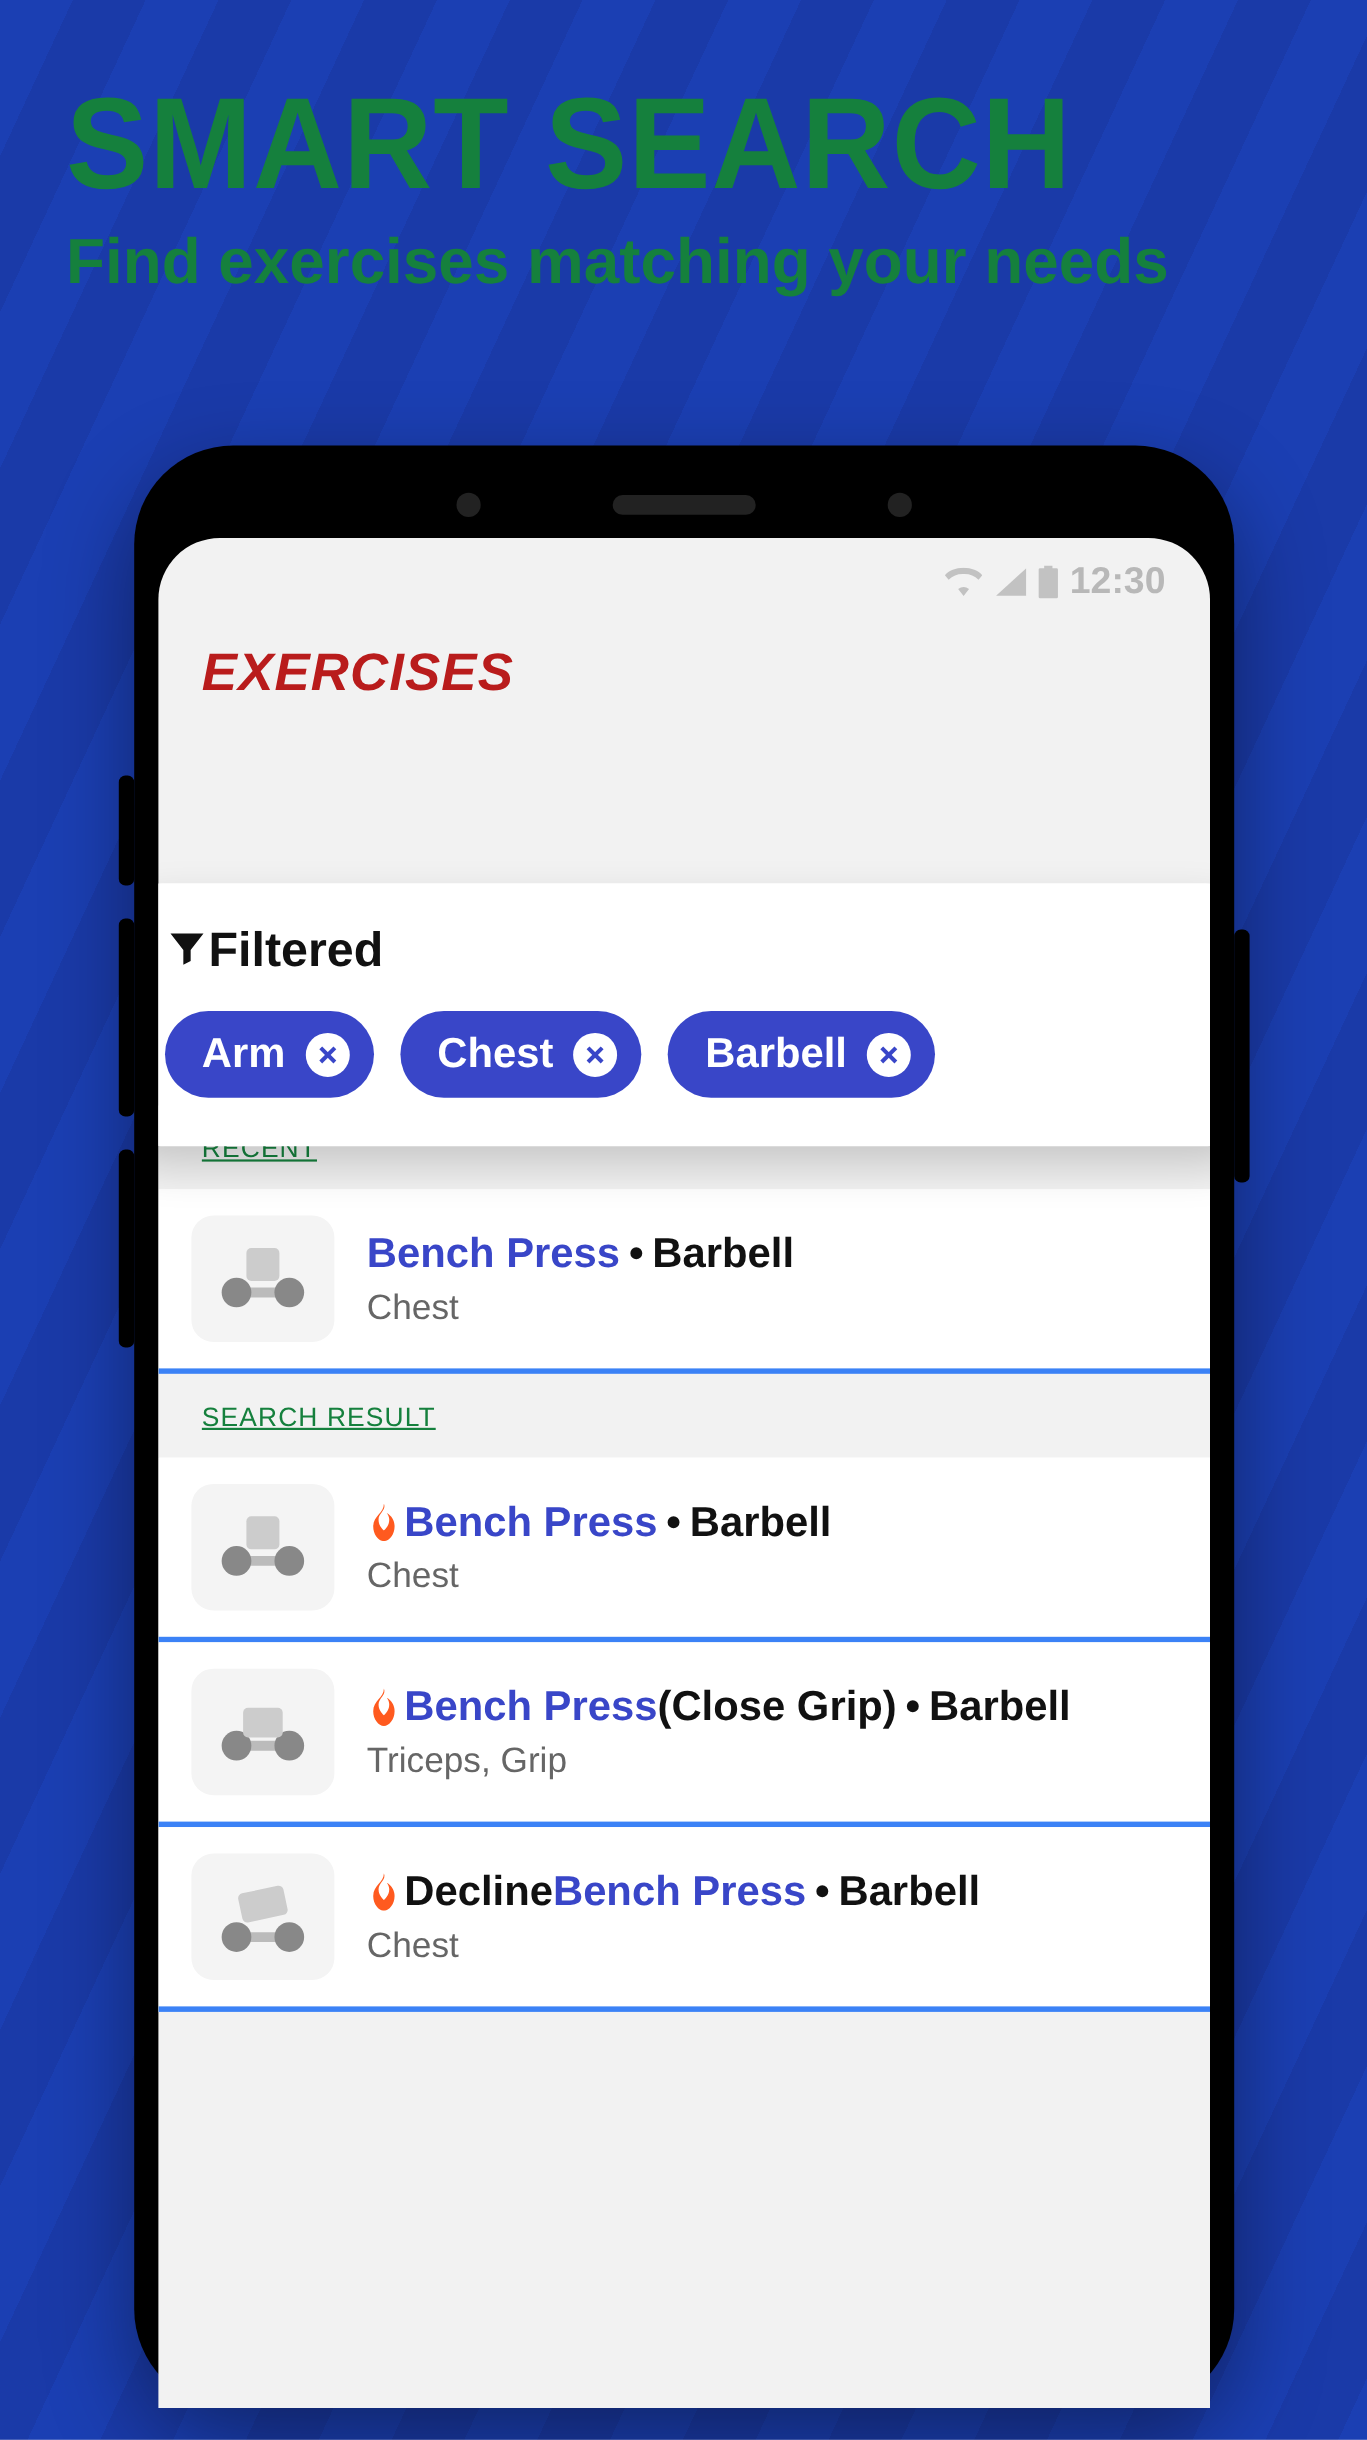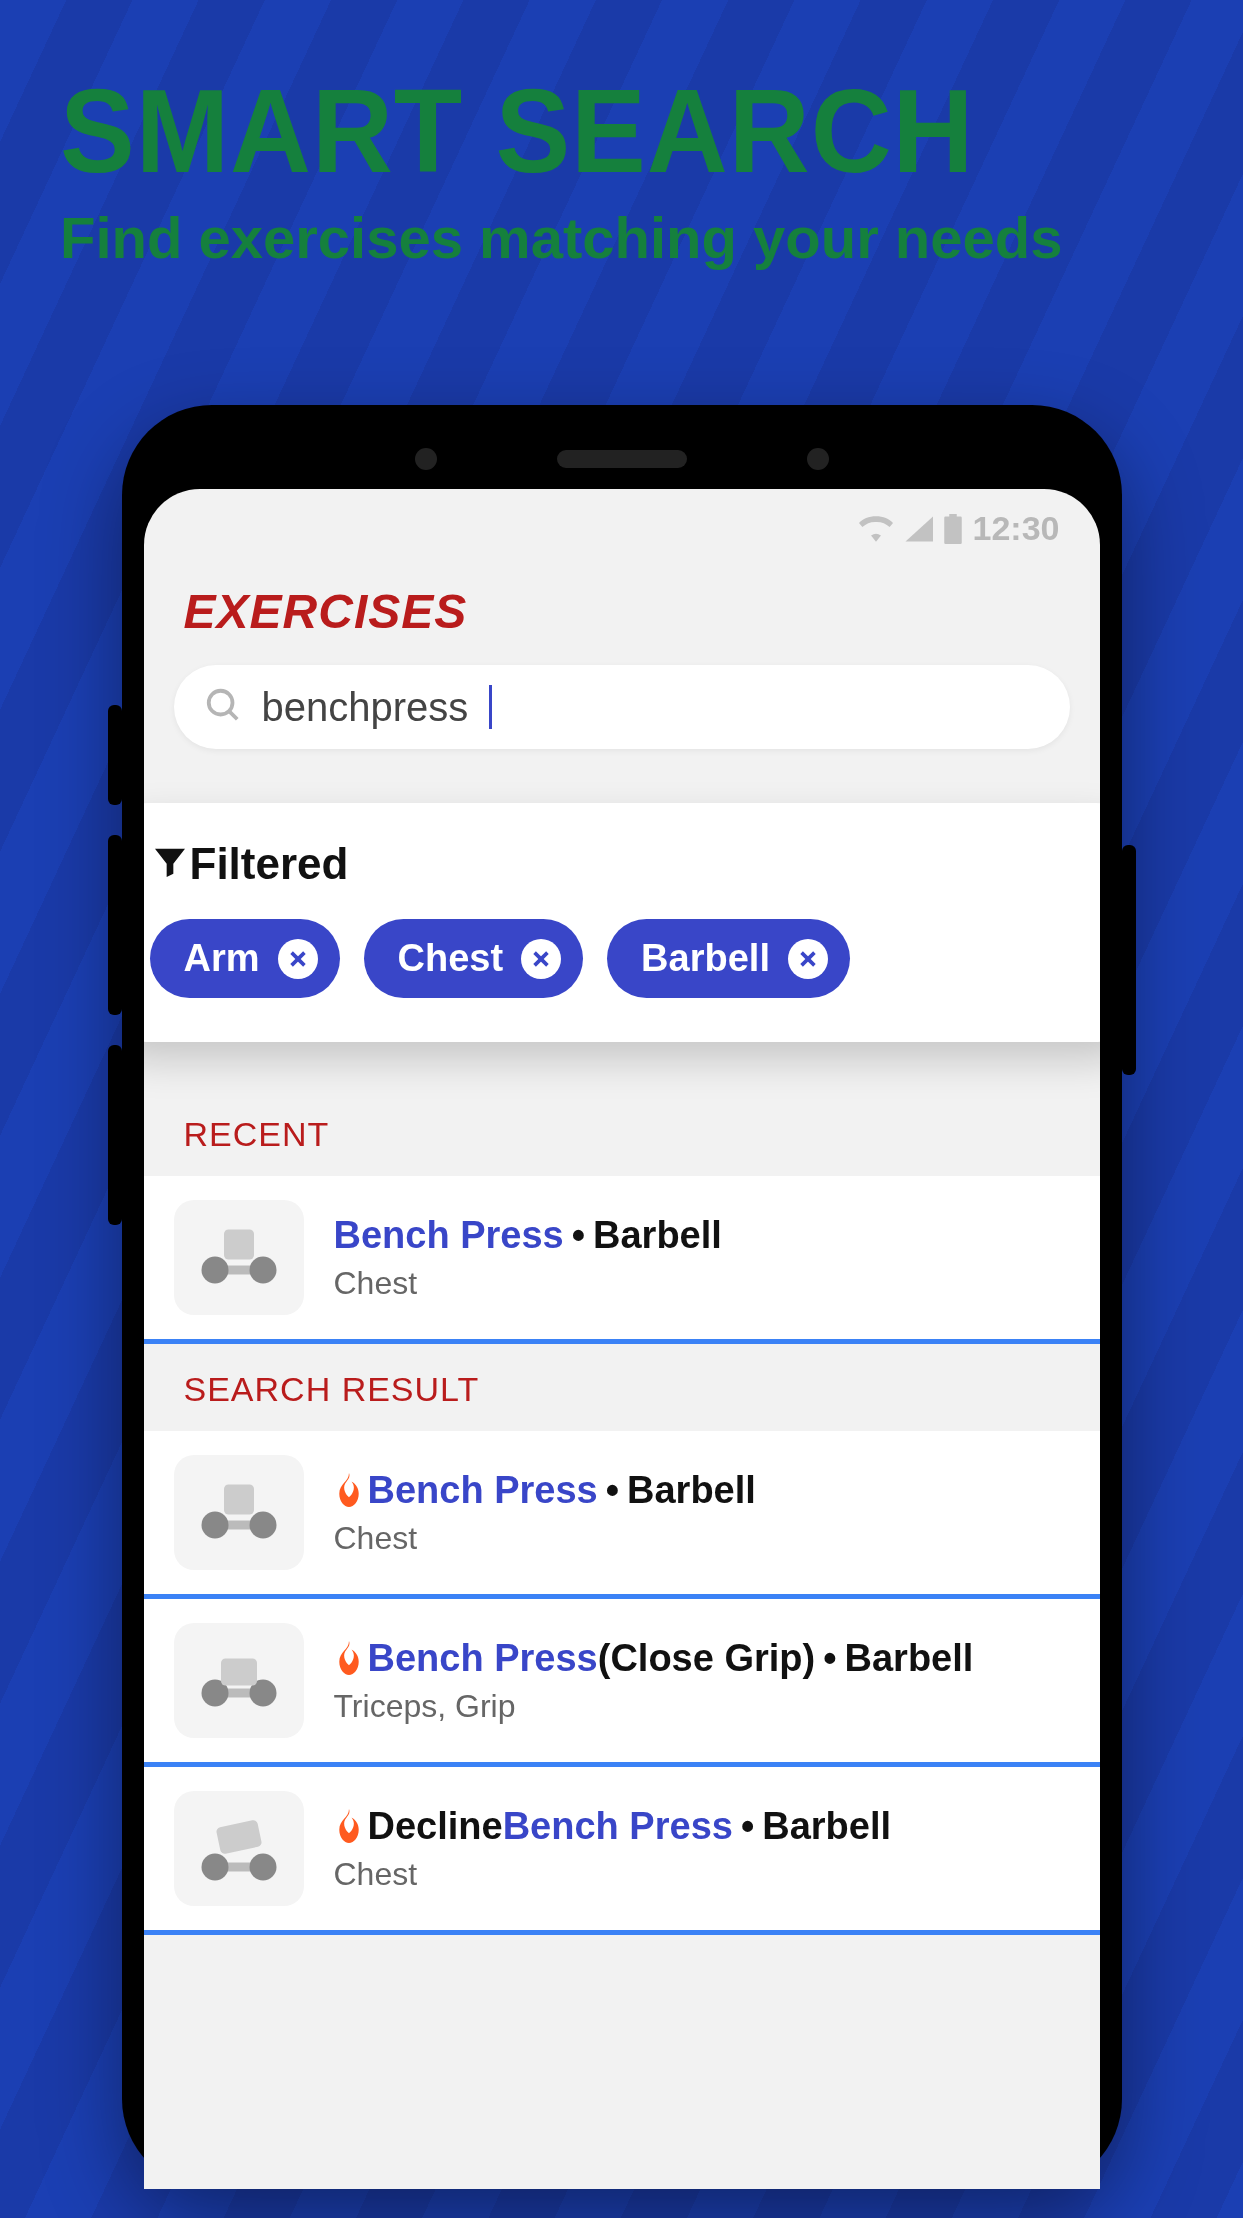--- a/index.html
+++ b/index.html
@@ -105,25 +105,26 @@
   }
   .chip-x {
     width: 40px; height: 40px; border-radius: 50%; background: #fff;
     display: flex; align-items: center; justify-content: center;
     color: #3946c8; font-weight: 900;
   }
   .chip-x svg { display:block; }
 
   .columns { margin-top: 340px; }
   .section-label {
-    font-size: 34px;
-    color: #b91c1c;
+    font-size: 24px;
+    color: #15803d;
     letter-spacing: 1px;
     padding: 26px 40px 22px;
     background: #f2f2f2;
+    text-decoration: underline;
   }
   .row {
     background: #fff;
     display: flex;
     align-items: center;
     padding: 24px 30px;
     gap: 30px;
     border-bottom: 5px solid #3b82f6;
   }
   .thumb {
@@ -182,30 +183,20 @@
       <span>
         <svg width="20" height="30" viewBox="0 0 14 24">
             <path fill="#c2c2c2" d="M4 0h6v2h3a1 1 0 011 1v20a1 1 0 01-1 1H1a1 1 0 01-1-1V3a1 1 0 011-1h3V0z"></path>
           </svg>
       </span>
       <span>12:30</span>
     </div>
 
     <div class="page-title">EXERCISES</div>
 
-    <div class="searchbar">
-      <span>
-        <svg width="38" height="38" viewBox="0 0 24 24" fill="none" stroke="#b5b5b5" stroke-width="2.4">
-            <circle cx="10.5" cy="10.5" r="7.5"></circle>
-            <line x1="21" y1="21" x2="16" y2="16"></line>
-          </svg>
-      </span>
-      <span class="search-value">benchpress</span>
-        <span class="cursor"></span>
-    </div>
 
     <div class="filter-card">
       <div class="filter-head">
         <span>
           <svg width="40" height="40" viewBox="0 0 24 24" fill="#111">
               <path d="M3 4h18l-7 9v6l-4 2v-8L3 4z"></path>
             </svg>
         </span>
         <span class="filter-title">Filtered</span>
       </div>

